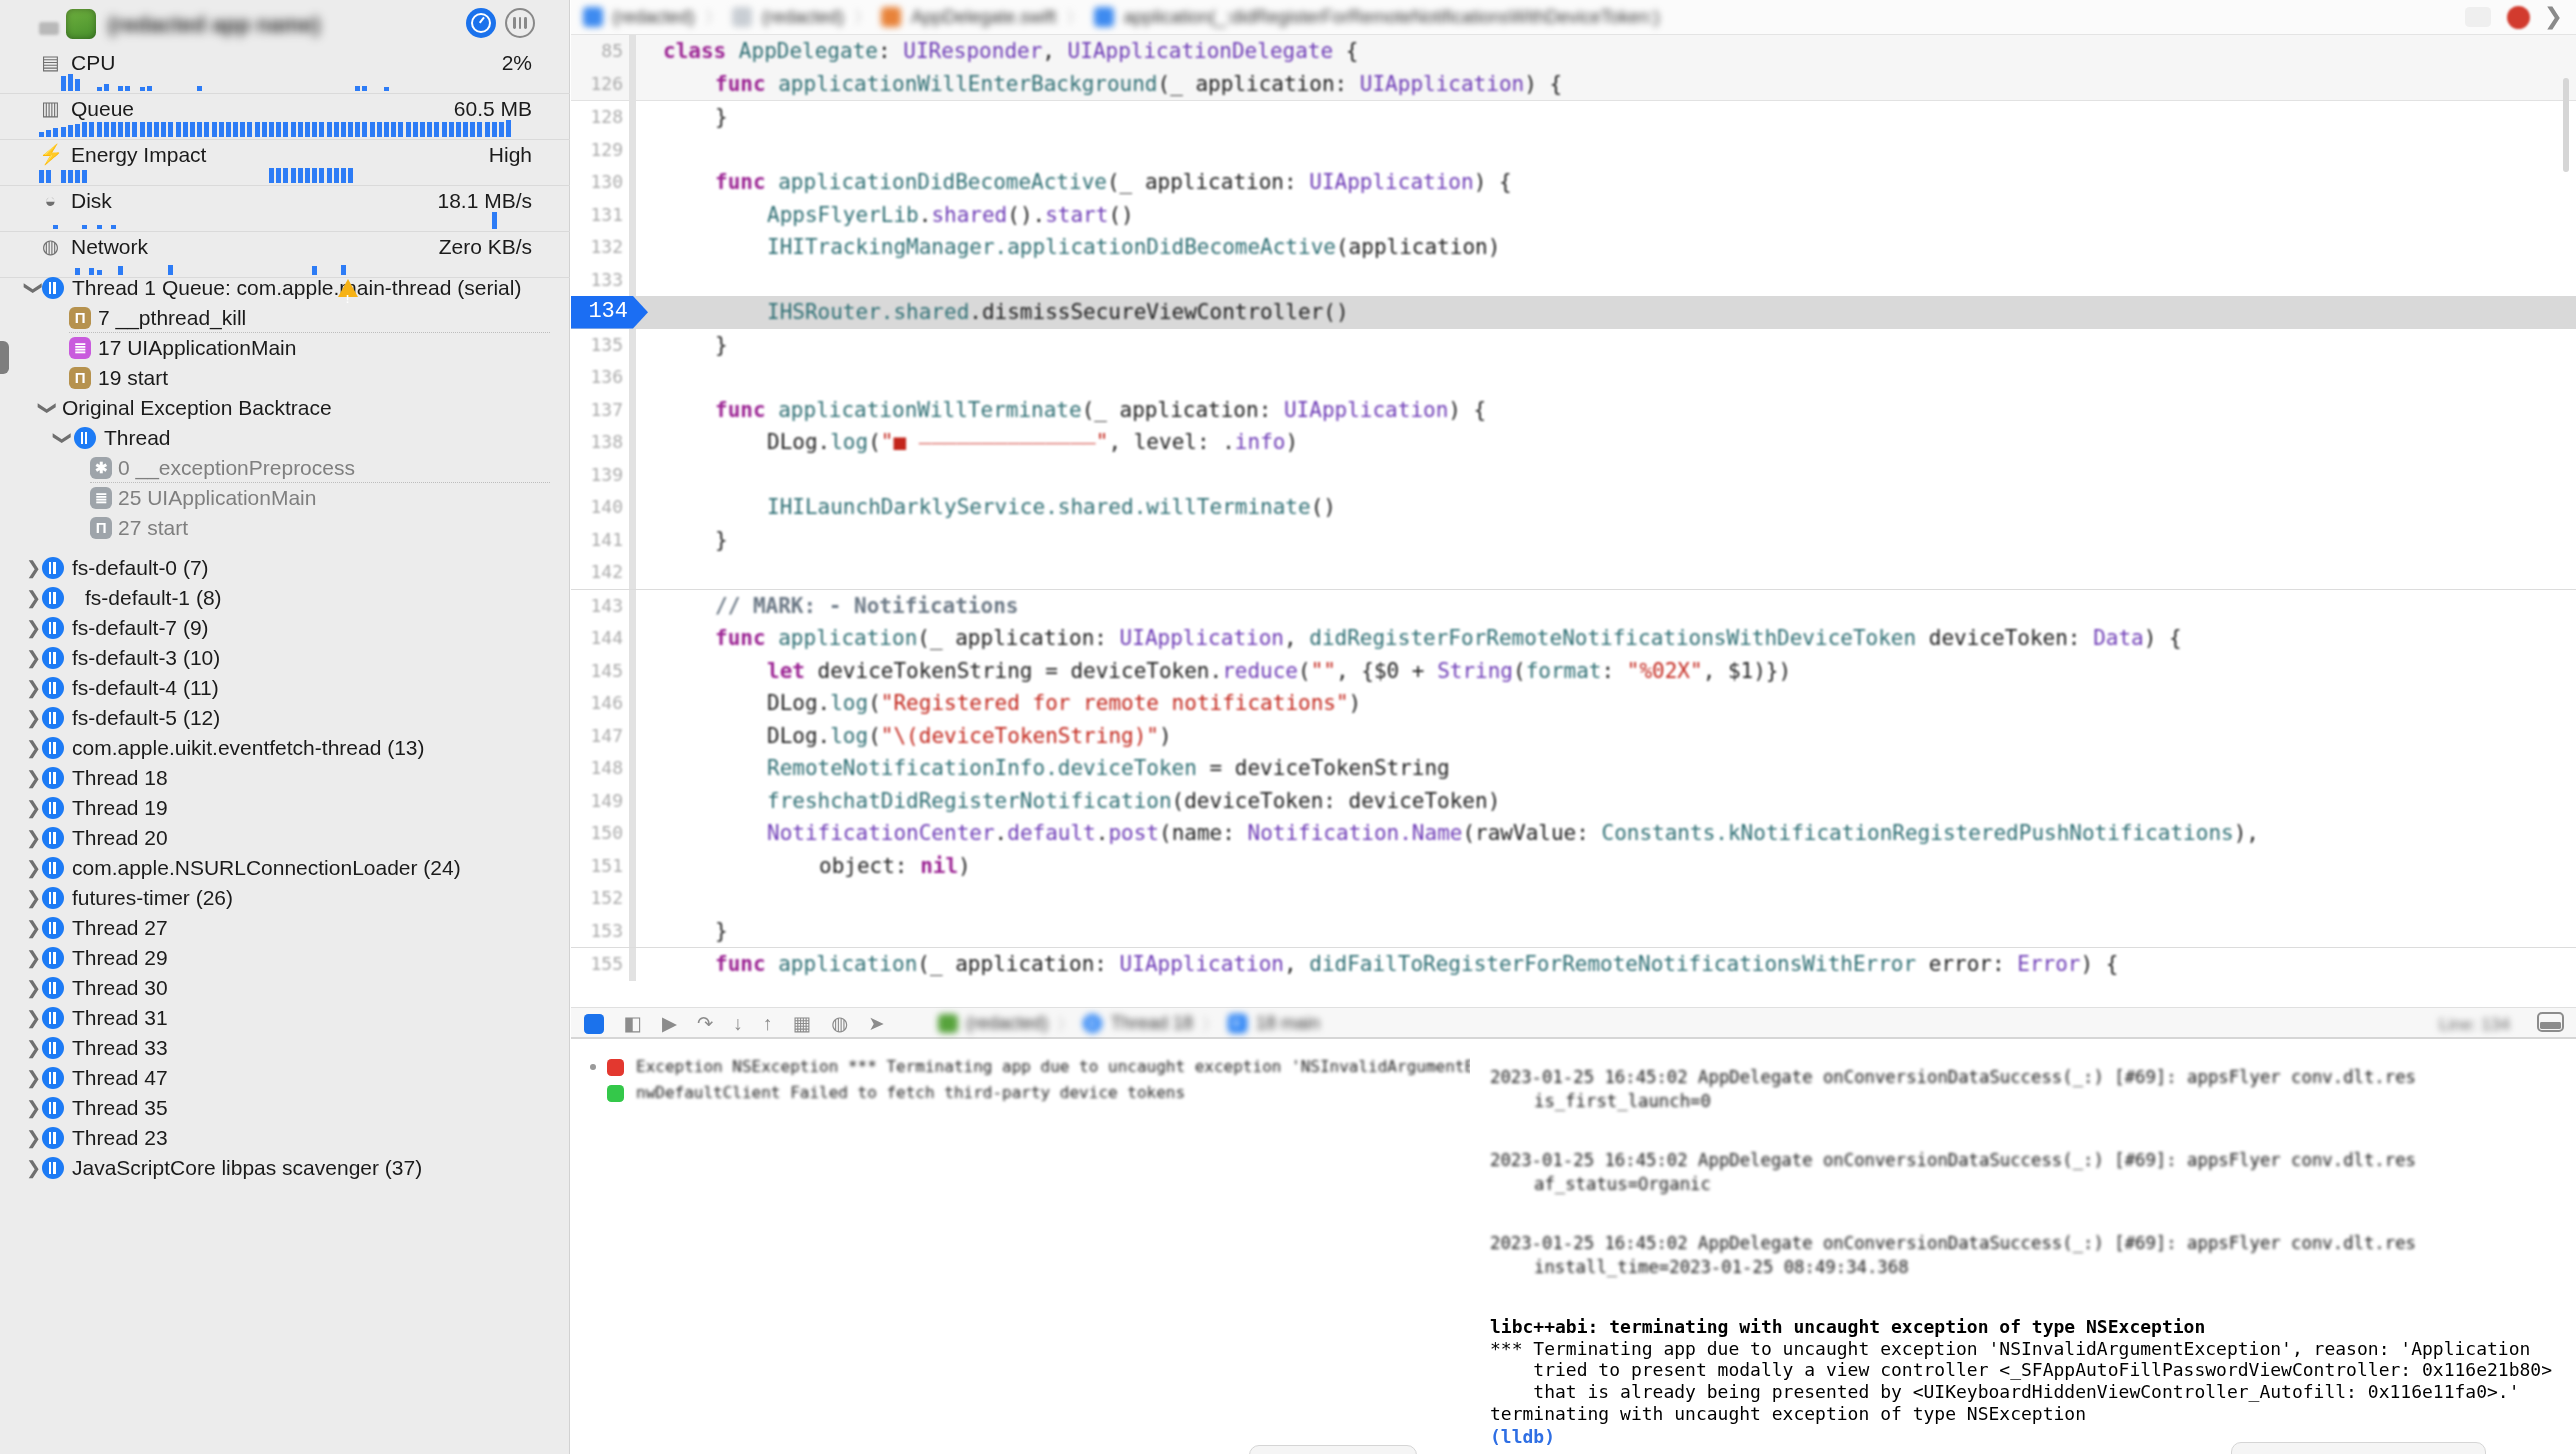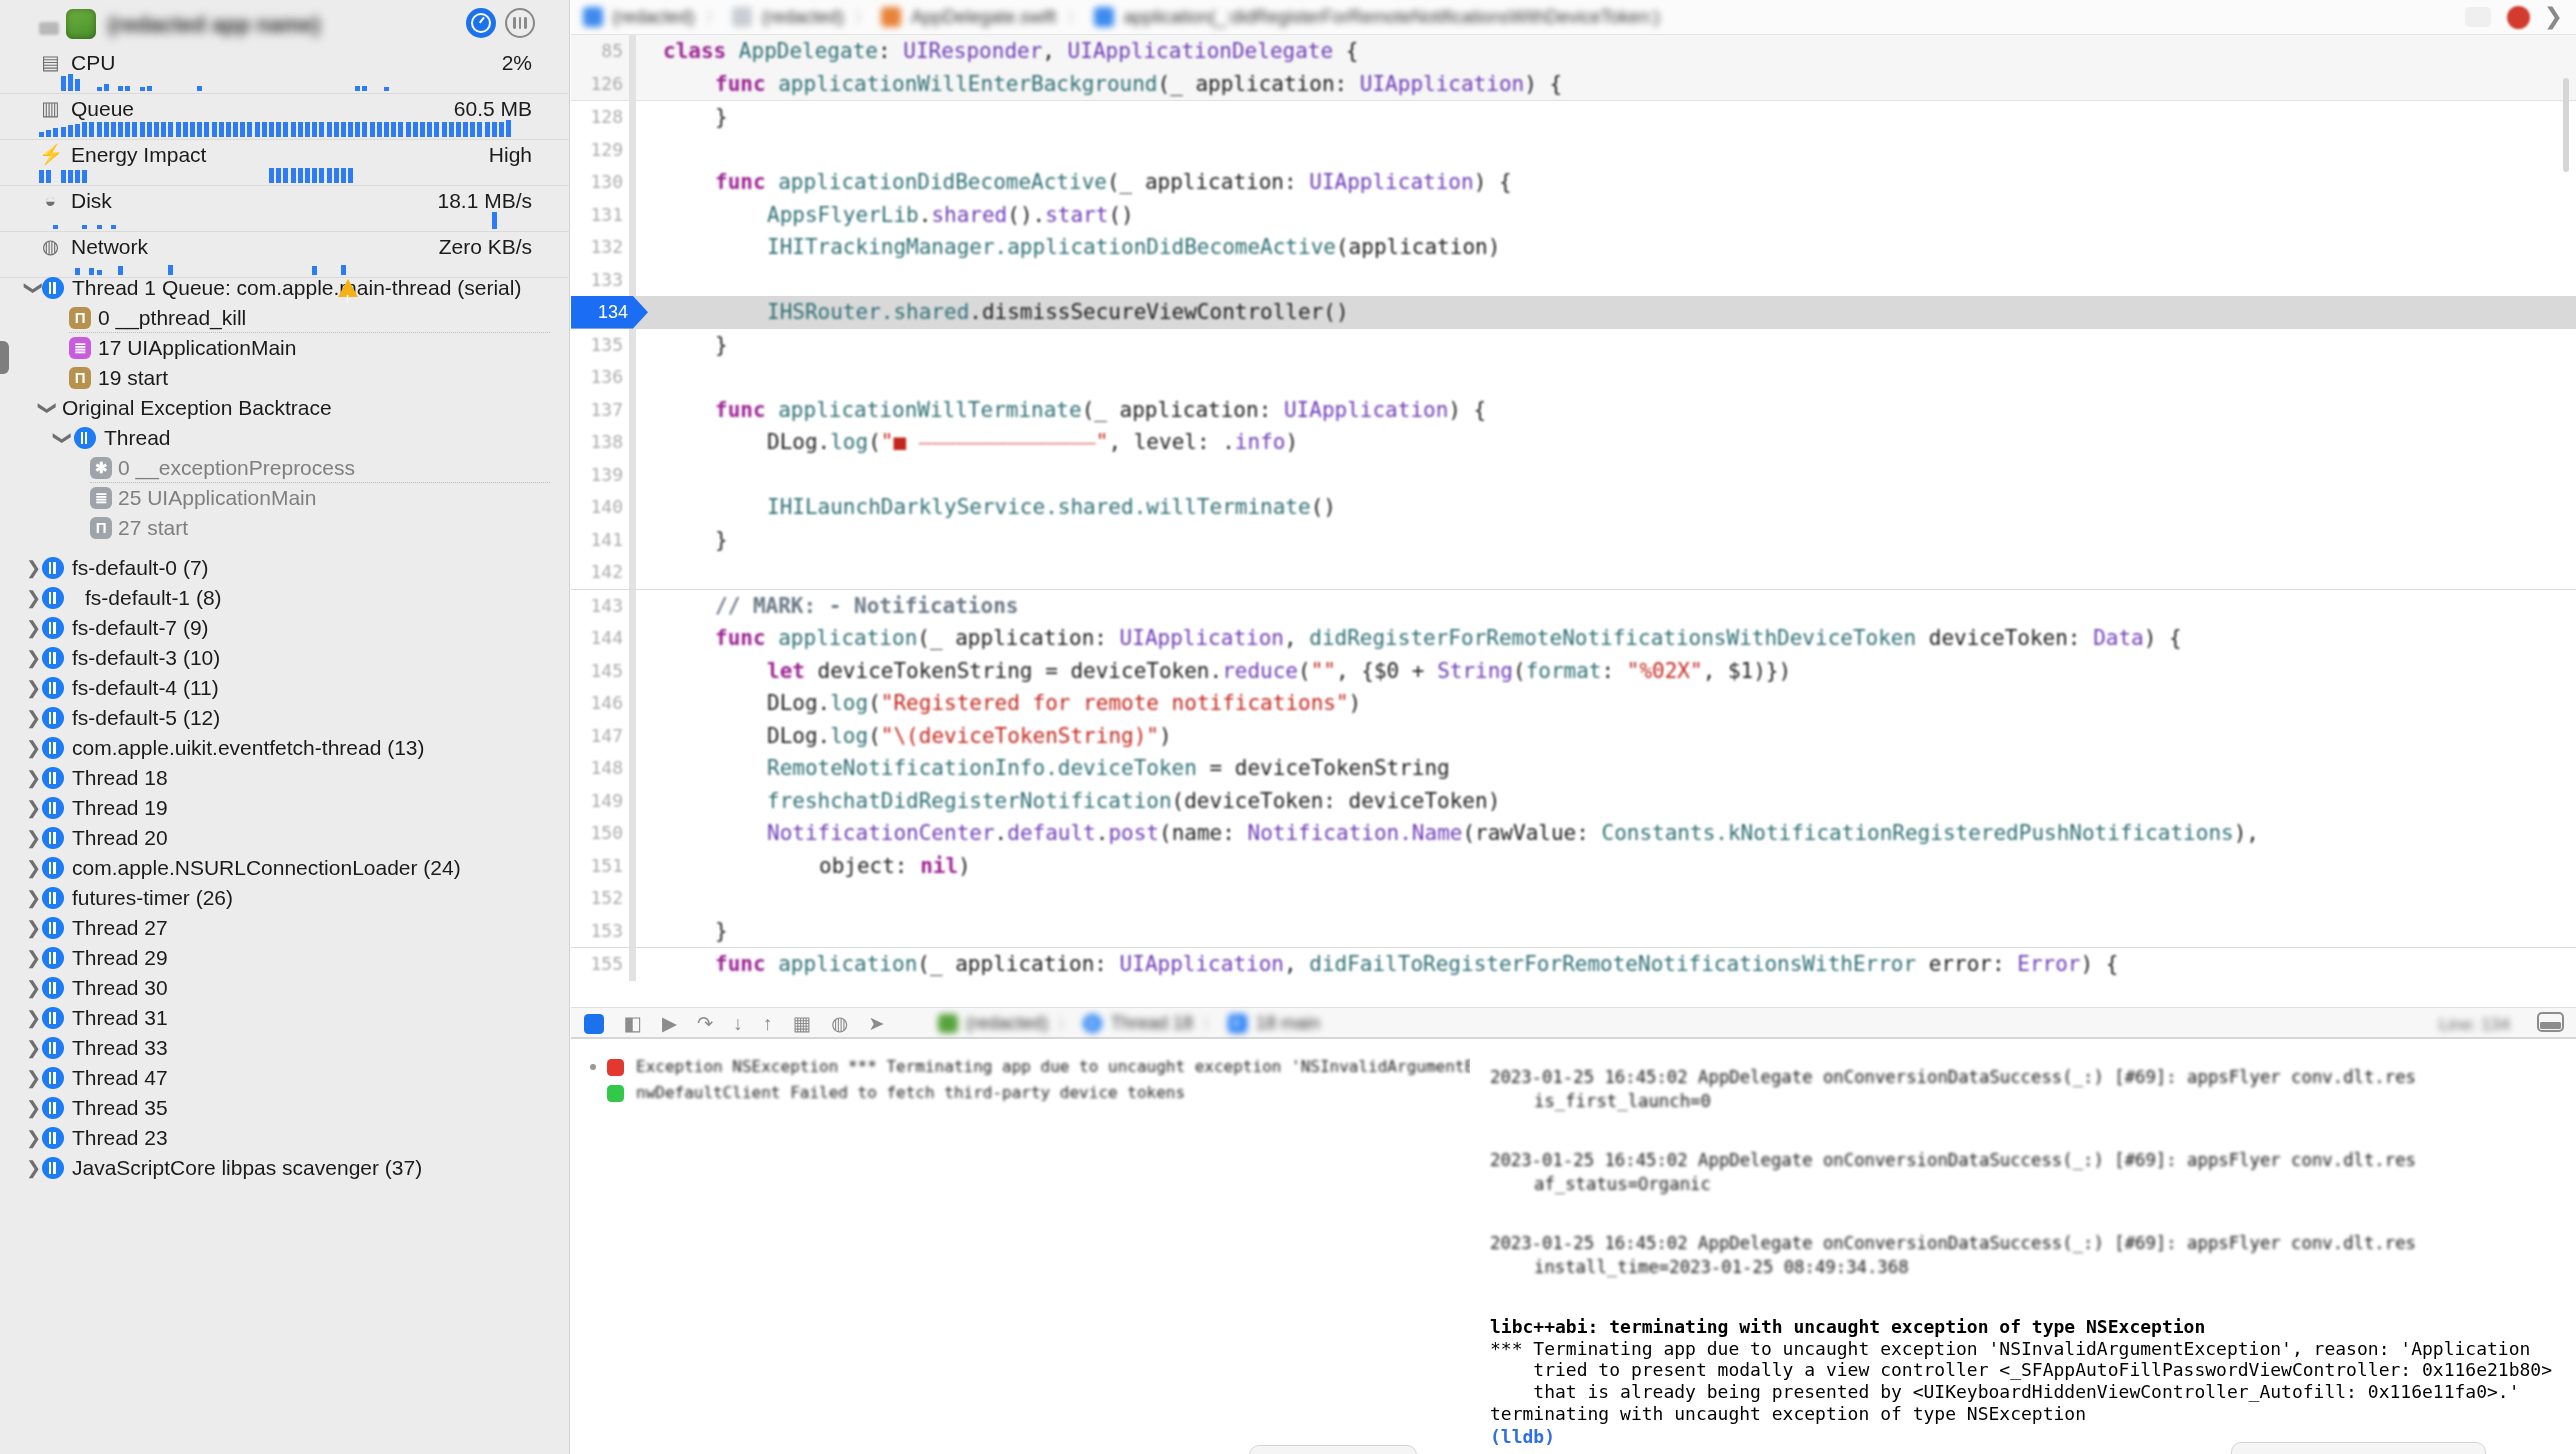--- a/index.html
+++ b/index.html
@@ -80,21 +80,21 @@
   .pinsep{height:0;border-top:1.4px solid #E2E2E2;}
   .cdiv{height:0;border-top:1.4px solid #DCDCDC;}
   .gut{position:absolute;left:0;top:0;width:52px;text-align:right;font-family:"DejaVu Sans Mono",monospace;
        font-size:18px;color:#ACACAC;}
   .chg{position:absolute;left:58px;top:0;width:7.2px;height:32.5px;background:#E2E2E2;}
   .ctext{position:absolute;top:0;font-family:"DejaVu Sans Mono",monospace;font-size:21px;}
   .lv0{left:92px;} .lv1{left:144px;} .lv2{left:196px;} .lv3{left:248px;}
   .crow.sel{background:#D9D9D9;}
   .selbadge{position:absolute;left:0;top:0;width:77px;height:32.5px;background:#1B6EF3;
      clip-path:polygon(0 0,62px 0,77px 50%,62px 100%,0 100%);color:#fff;
-     font-family:Liberation Sans, sans-serif;font-size:18px;line-height:32.5px;text-align:right;padding-right:20px;box-sizing:border-box;}
+     font-family:Liberation Mono, monospace;font-size:22px;line-height:32.5px;text-align:right;padding-right:20px;box-sizing:border-box;}
   .tk-k{color:#9B2393;font-weight:bold;} .tk-t{color:#6E3CB6;} .tk-f{color:#2F6F74;}
   .tk-p{color:#1d1d1d;} .tk-sq{color:#C3261C;} .tk-sd{color:#DE7B76;} .tk-c{color:#6C7986;font-weight:bold;}
   #edThumb{left:2563px;top:78px;width:5.8px;height:94px;background:#D6D6D6;border-radius:2.9px;}
 
   
   #debugbar{left:571px;top:1007px;width:2005px;height:32px;background:#F7F7F7;
             border-top:0.7px solid #E0E0E0;border-bottom:2.2px solid #D6D6D6;box-sizing:border-box;}
   #dbicons{position:absolute;left:13px;top:4.3px;display:flex;align-items:center;gap:20px;}
   .dbsq{width:19.5px;height:19.5px;border-radius:4.3px;background:#1B72EC;}
   .dbi{font-size:19.5px;color:#8C8C8C;filter:blur(0.7px);}
@@ -514,21 +514,21 @@
       <div class="trow">
         <span class="chev open" style="left: 26px;">❯</span>
         <span class="ticon tic" style="left: 42px;"></span>
         <span class="tlabel" style="left: 72px;">Thread 1 Queue: com.apple.main-thread (serial)</span>
         <span class="warn">
           <i>!</i>
         </span>
       </div>
       <div class="trow">
         <span class="ticon sq glyphic" style="left: 69px; background: rgb(182, 146, 78);">Π</span>
-        <span class="tlabel" style="left: 98px;">0 __pthread_kill</span>
+        <span class="tlabel" style="left: 98px;">7 __pthread_kill</span>
         <div class="dot-after"></div>
       </div>
       <div class="trow">
         <span class="ticon sq glyphic" style="left: 69px; background: rgb(201, 91, 221);">≣</span>
         <span class="tlabel" style="left: 98px;">17 UIApplicationMain</span>
       </div>
       <div class="trow">
         <span class="ticon sq glyphic" style="left: 69px; background: rgb(182, 146, 78);">Π</span>
         <span class="tlabel" style="left: 98px;">19 start</span>
       </div>

